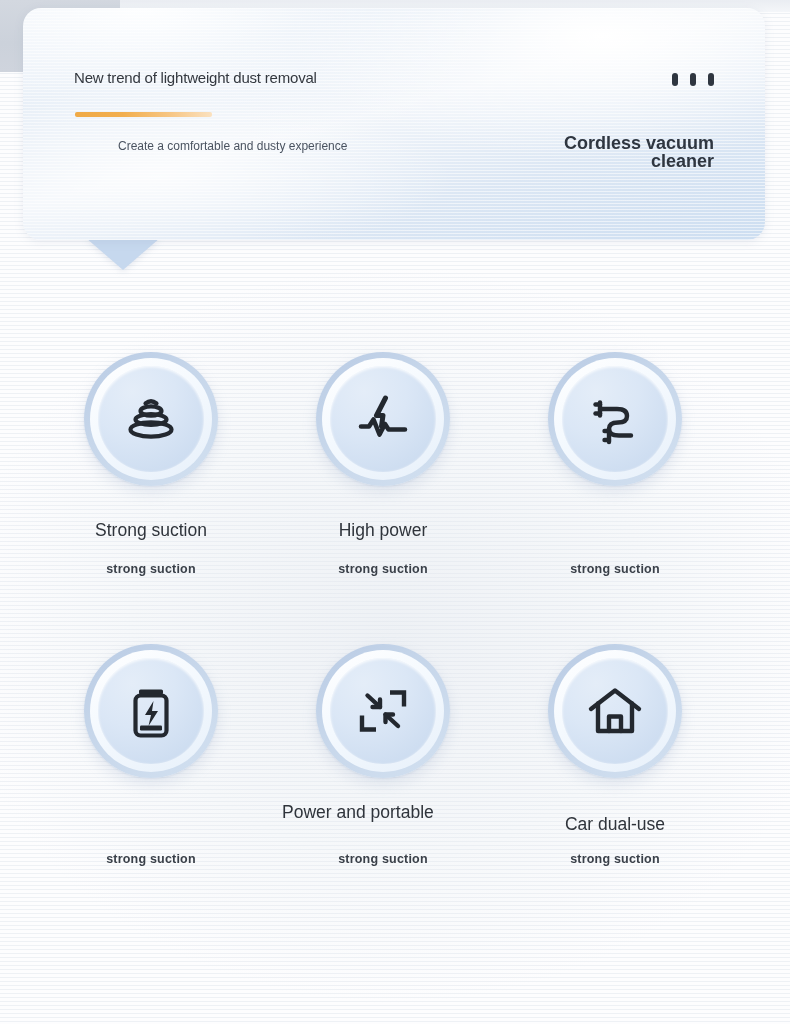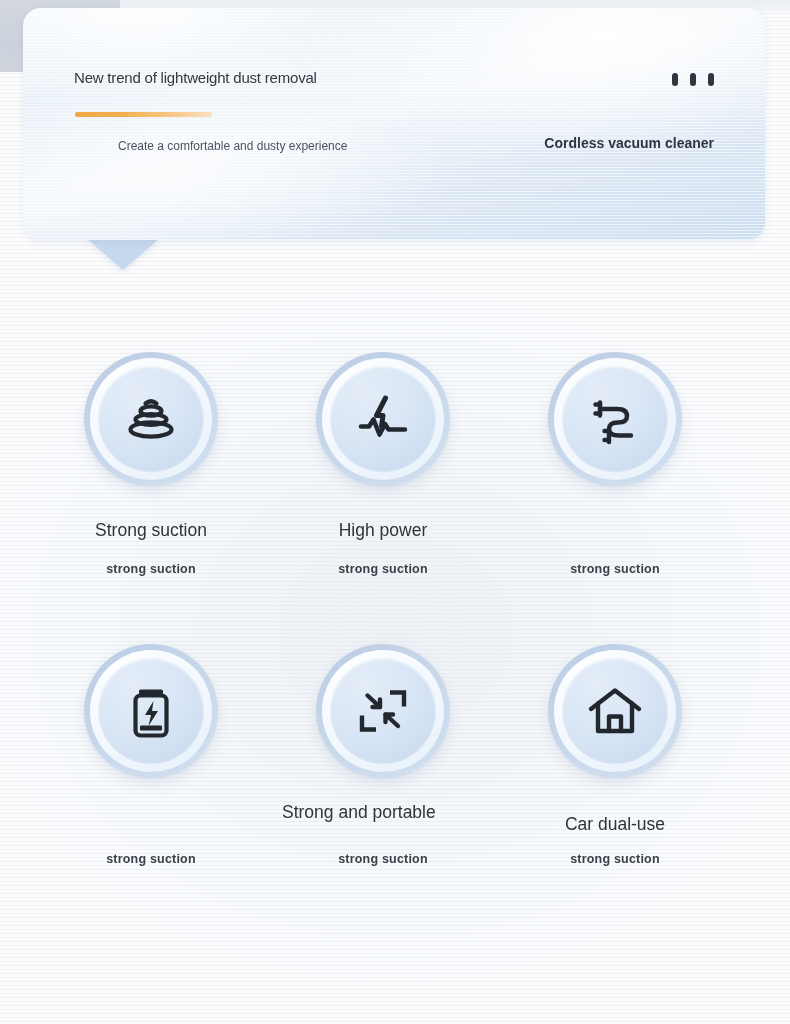--- a/index.html
+++ b/index.html
@@ -144,21 +144,21 @@
     height: 13px;
     border-radius: 3px;
     background: #2f3640;
   }
   #hero-tagline {
     position: absolute;
     right: 76px;
     top: 134px;
     width: 170px;
     text-align: right;
-    font-size: 14px;
+    font-size: 18px;
     line-height: 18px;
     font-weight: bold;
     color: #2f3640;
   }
 
   
   #feature-grid {
     position: absolute;
     left: 35px;
     top: 352px;
@@ -361,21 +361,21 @@
 
               <path d="M15.5 15.5 L28 27"></path>
               <path d="M28 19.5 L28 27 L20.5 27"></path>
 
               <path d="M46 46 L33.5 34.5"></path>
               <path d="M33.5 42 L33.5 34.5 L41 34.5"></path>
             </g>
           </svg>
         </div>
       </div>
-      <div class="feature-title wrapped">Strong and portable</div>
+      <div class="feature-title wrapped">Power and portable</div>
       <div class="feature-sub">strong suction</div>
     </div>
 
     <div class="feature-cell row2">
       <div class="icon-badge">
         <div class="icon-glyph">
           <svg width="62" height="62" viewBox="0 0 62 62">
             <g fill="none" stroke="#23282f" stroke-width="4.4" stroke-linecap="round" stroke-linejoin="round">
               <path d="M7 29 L31 10.5 L55 29"></path>
               <path d="M14 23.5 L14 51 L48 51 L48 23.5"></path>

